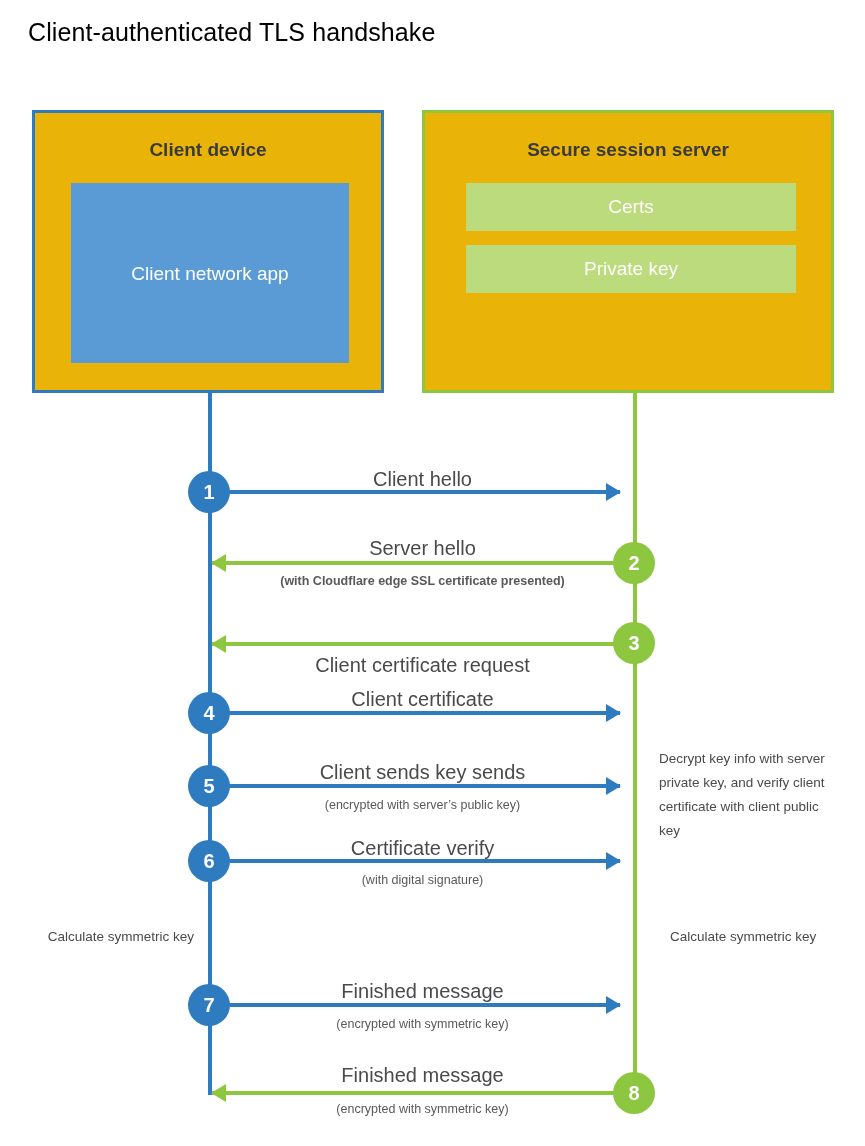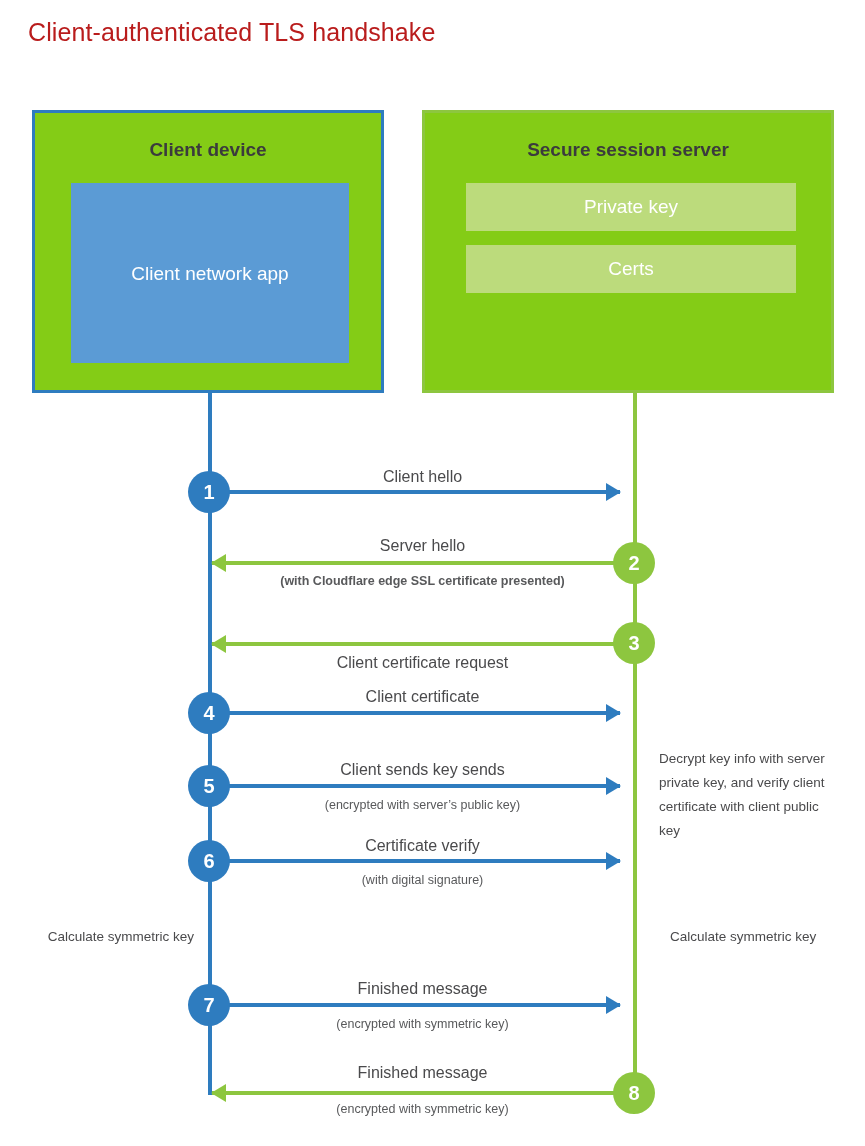--- a/index.html
+++ b/index.html
@@ -20,29 +20,29 @@
     overflow: hidden;
   }
 
   
   .page-title {
     position: absolute;
     left: 28px;
     top: 18px;
     font-size: 25px;
     font-weight: 400;
-    color: #b91c1c;
+    color: #000000;
     letter-spacing: 0.1px;
     white-space: nowrap;
   }
 
   
   .party-box {
     position: absolute;
-    background: #84cc16;
+    background: #eab308;
     box-sizing: border-box;
   }
   .party-box.client {
     left: 32px;
     top: 110px;
     width: 352px;
     height: 283px;
     border: 3px solid #2e7cbf;
   }
   .party-box.server {
@@ -157,21 +157,21 @@
     align-items: center;
     justify-content: center;
   }
   .step-circle.blue  { background: #2e7cbf; }
   .step-circle.green { background: #8dc63f; }
 
   
   .msg-label {
     position: absolute;
     text-align: center;
-    font-size: 16px;
+    font-size: 20px;
     color: #4a4a4c;
     white-space: nowrap;
   }
   .msg-sub {
     position: absolute;
     text-align: center;
     font-size: 12.5px;
     color: #58595b;
     white-space: nowrap;
   }
@@ -194,22 +194,22 @@
   <div class="page-title">Client-authenticated TLS handshake</div>
 
   <div class="party-box client">
     <div class="party-title">Client device</div>
     <div class="client-app">Client network app</div>
   </div>
 
   <div class="party-box server">
     <div class="party-title">Secure session server</div>
     <div class="server-modules">
+      <div class="server-module">Certs</div>
       <div class="server-module">Private key</div>
-      <div class="server-module">Certs</div>
     </div>
   </div>
 
   <div class="lifeline client-line"></div>
   <div class="lifeline server-line"></div>
 
   <div class="msg-label" style="left:210px; top:468px; width:425px;">Client hello</div>
   <div class="arrow to-right" style="left:210px; top:490px; width:410px;"></div>
   <div class="step-circle blue" style="left:188px; top:471px;">1</div>
 

